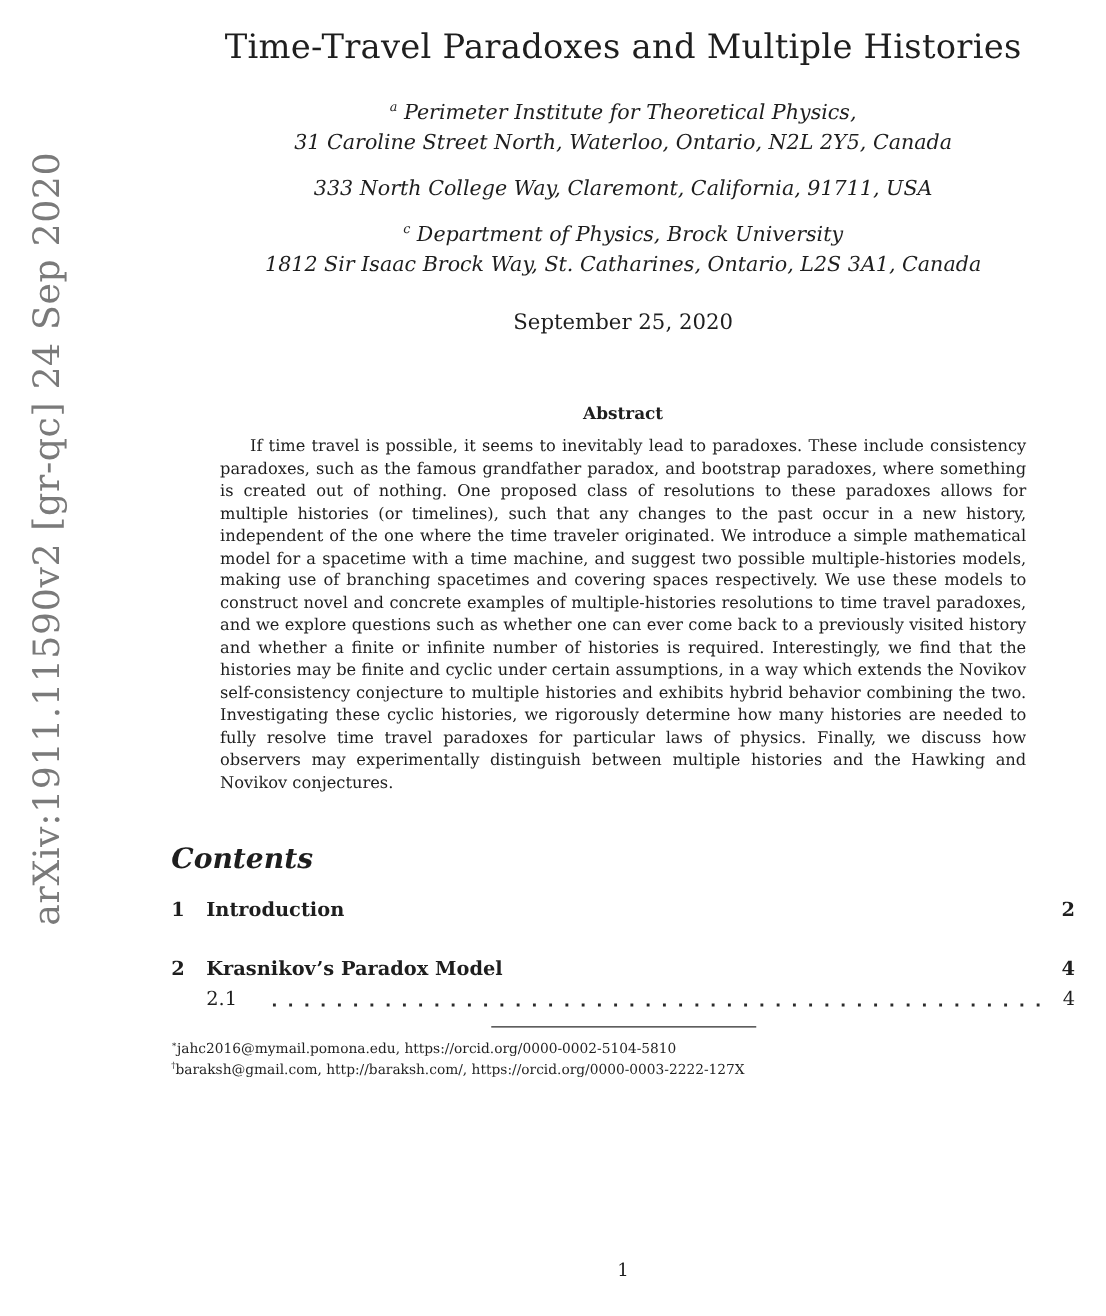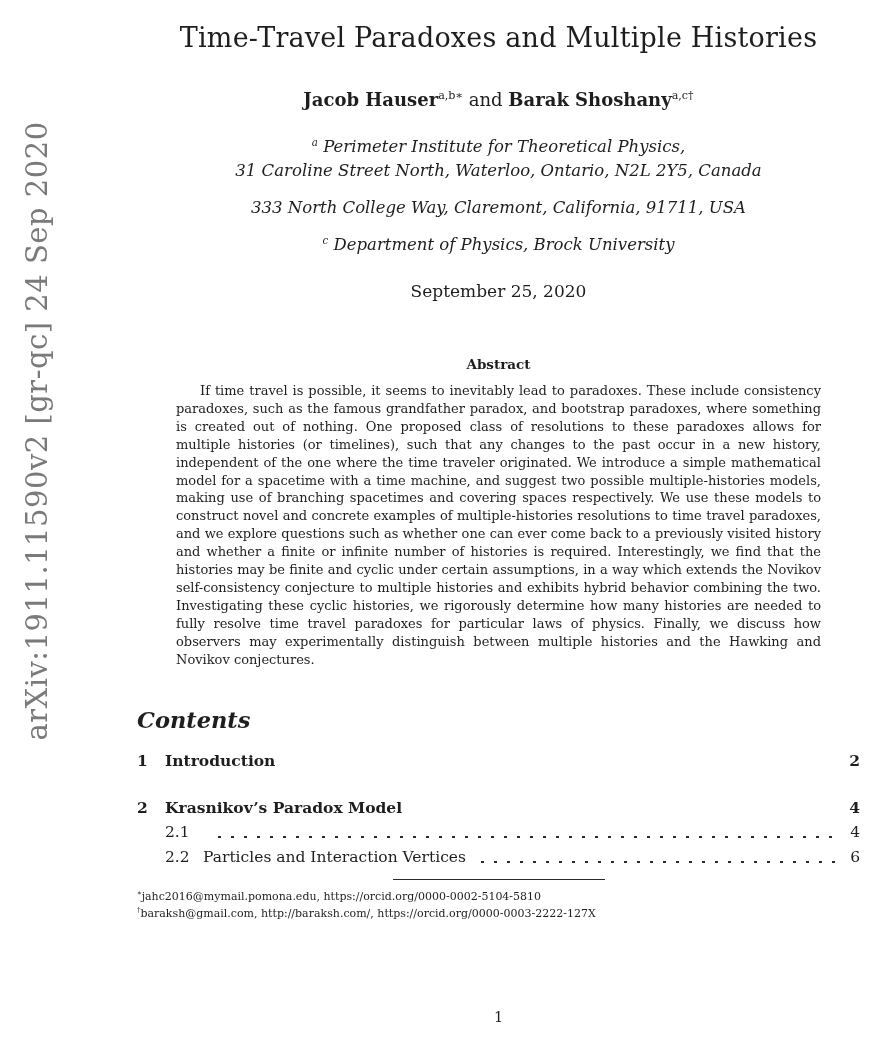--- a/index.html
+++ b/index.html
@@ -130,33 +130,33 @@
 </style>
 </head>
 <body>
 
 <div class="watermark">arXiv:1911.11590v2 [gr-qc] 24 Sep 2020</div>
 
 <div class="content">
 
   <h1 class="paper-title">Time-Travel Paradoxes and Multiple Histories</h1>
 
-  <div class="authors"><span class="name">Jacob Hauser</span><sup>a,b∗</sup><span> and </span><span class="name">Barak Shoshany</span><sup>a,c†</sup></div>
 
   <div class="affiliation first">
     <div><sup>a</sup> <span>Perimeter Institute for Theoretical Physics,</span></div>
     <div>31 Caroline Street North, Waterloo, Ontario, N2L 2Y5, Canada</div>
   </div>
 
   <div class="affiliation">
     <div>333 North College Way, Claremont, California, 91711, USA</div>
   </div>
 
   <div class="affiliation">
     <div><sup>c</sup> <span>Department of Physics, Brock University</span></div>
+    <div>1812 Sir Isaac Brock Way, St. Catharines, Ontario, L2S 3A1, Canada</div>
   </div>
 
   <div class="date-line">September 25, 2020</div>
 
   <div class="abstract-heading">Abstract</div>
   <p class="abstract-body">If time travel is possible, it seems to inevitably lead to paradoxes. These include consistency paradoxes, such as the famous grandfather paradox, and bootstrap paradoxes, where something is created out of nothing. One proposed class of resolutions to these paradoxes allows for multiple histories (or timelines), such that any changes to the past occur in a new history, independent of the one where the time traveler originated. We introduce a simple mathematical model for a spacetime with a time machine, and suggest two possible multiple-histories models, making use of branching spacetimes and covering spaces respectively. We use these models to construct novel and concrete examples of multiple-histories resolutions to time travel paradoxes, and we explore questions such as whether one can ever come back to a previously visited history and whether a finite or infinite number of histories is required. Interestingly, we find that the histories may be finite and cyclic under certain assumptions, in a way which extends the Novikov self-consistency conjecture to multiple histories and exhibits hybrid behavior combining the two. Investigating these cyclic histories, we rigorously determine how many histories are needed to fully resolve time travel paradoxes for particular laws of physics. Finally, we discuss how observers may experimentally distinguish between multiple histories and the Hawking and Novikov conjectures.</p>
 
   <h2 class="contents-heading">Contents</h2>
 
   <div class="toc">
@@ -174,26 +174,20 @@
       <span class="toc-leader no-dots"></span>
       <span class="toc-page">4</span>
     </div>
 
     <div class="toc-row level2">
       <span class="toc-num">2.1</span>
       <span class="toc-leader"></span>
       <span class="toc-page">4</span>
     </div>
 
-    <div class="toc-row level2">
-      <span class="toc-num">2.2</span>
-      <span class="toc-title">Particles and Interaction Vertices</span>
-      <span class="toc-leader"></span>
-      <span class="toc-page">6</span>
-    </div>
 
   </div>
 
   <hr class="footnote-rule">
 
   <div class="footnotes">
     <div><sup>∗</sup><span>jahc2016@mymail.pomona.edu, https://orcid.org/0000-0002-5104-5810</span></div>
     <div><sup>†</sup><span>baraksh@gmail.com, http://baraksh.com/, https://orcid.org/0000-0003-2222-127X</span></div>
   </div>
 

